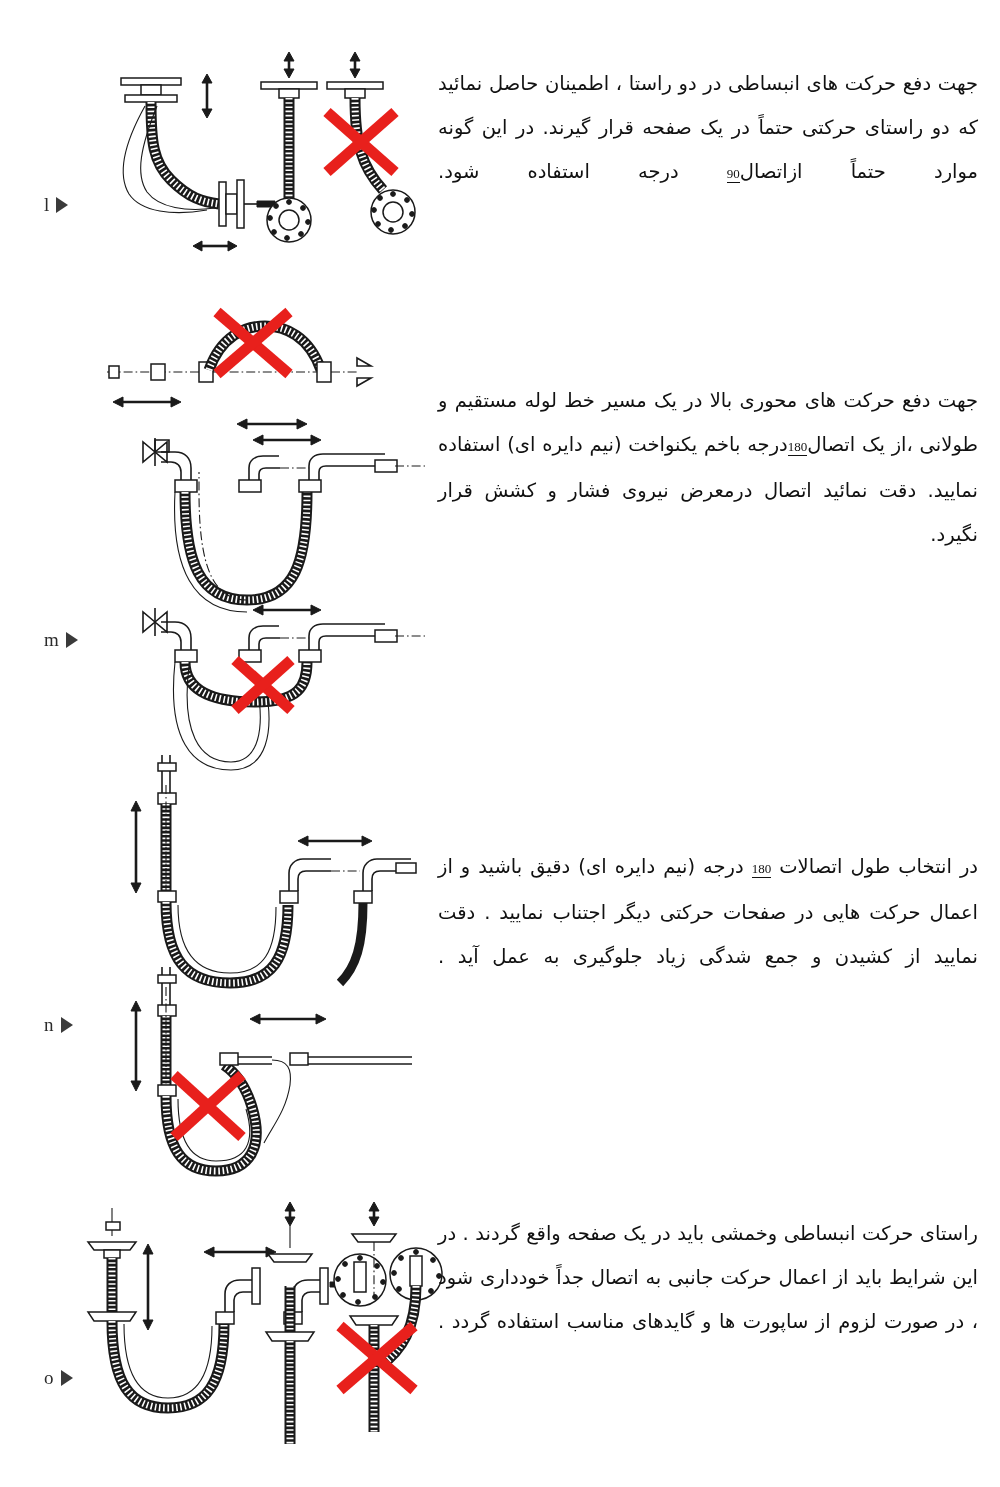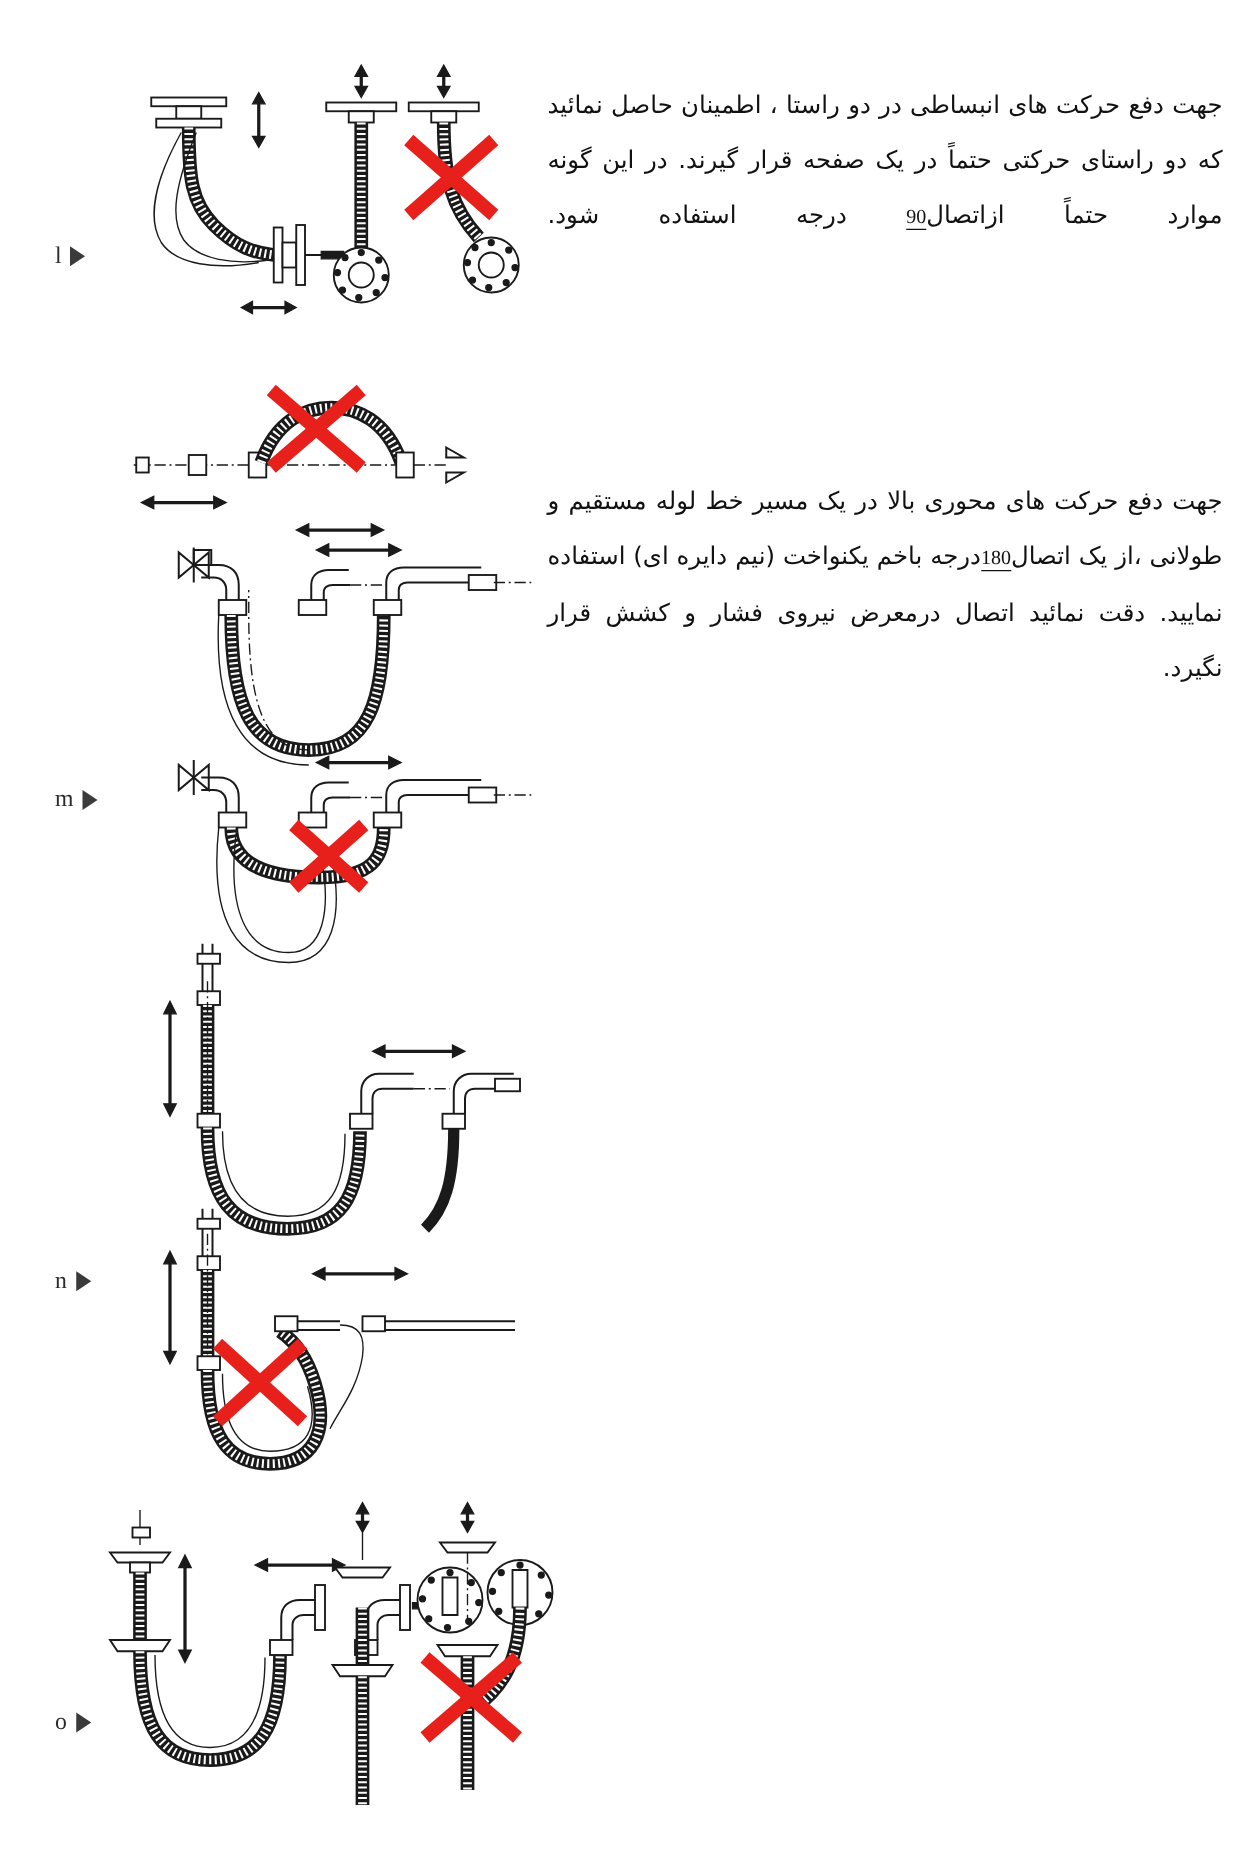--- a/index.html
+++ b/index.html
@@ -55,21 +55,21 @@
     letter-spacing:0px;
   }
   #txt-l{top:22px;}
   #txt-m{top:84px;}
   #txt-n{top:110px;}
   #txt-o{top:22px;}
   .u-num{
     border-bottom:1.6px solid #111;
     padding-bottom:1px;
     font-family:"Liberation Serif", serif;
-    font-size:16px;
+    font-size:13px;
   }
 
   
   .diagram{position:absolute;left:0;}
   svg{display:block;overflow:visible;}
 
   
   .ln{fill:none;stroke:#1a1a1a;stroke-width:1.6;}
   .ln-thin{fill:none;stroke:#1a1a1a;stroke-width:1.1;}
   .ln-dash{fill:none;stroke:#1a1a1a;stroke-width:1.1;stroke-dasharray:9 3 1.6 3;}
@@ -359,20 +359,23 @@
             <path class="solidfill" d="M206,62 l-10,-5 v10 z"></path>
           </g>
           <g class="xmark">
             <line x1="54" y1="118" x2="122" y2="180"></line>
             <line x1="122" y1="118" x2="54" y2="180"></line>
           </g>
         </g>
       </svg>
     </div>
 
+    <div class="textblock" id="txt-n">
+      <span>در انتخاب طول اتصالات <span class="u-num">180</span> درجه (نیم دایره ای) دقیق باشید و از اعمال حرکت هایی در صفحات حرکتی دیگر اجتناب نمایید . دقت نمایید از کشیدن و جمع شدگی زیاد جلوگیری به عمل آید .</span>
+    </div>
   </div>
 
   <div class="section" id="sec-o">
 
     <div class="marker" id="mark-o">
       <span>o</span>
       <span class="tri"></span>
     </div>
 
     <div class="diagram" id="dia-o" style="left:72px;top:10px;">
@@ -461,15 +464,18 @@
             <path class="solidfill" d="M302,26 l5,-9 h-10 z"></path>
           </g>
           <g class="xmark">
             <line x1="268" y1="126" x2="342" y2="190"></line>
             <line x1="342" y1="126" x2="268" y2="190"></line>
           </g>
         </g>
       </svg>
     </div>
 
+    <div class="textblock" id="txt-o">
+      <span>راستای حرکت انبساطی وخمشی باید در یک صفحه واقع گردند . در این شرایط باید از اعمال حرکت جانبی به اتصال جداً خودداری شود ، در صورت لزوم از ساپورت ها و گایدهای مناسب استفاده گردد .</span>
+    </div>
   </div>
 
 </div>
 
 </body></html>

